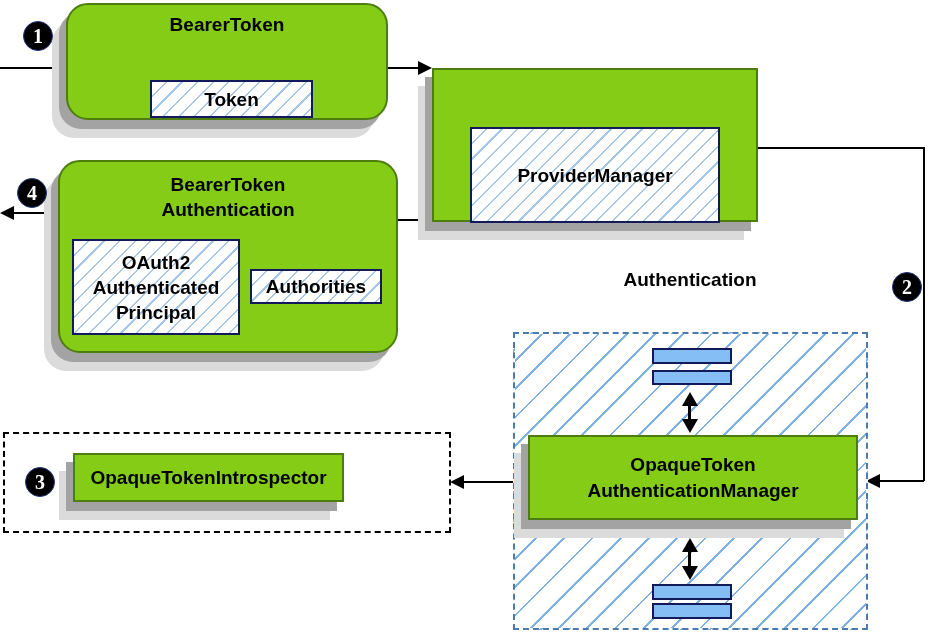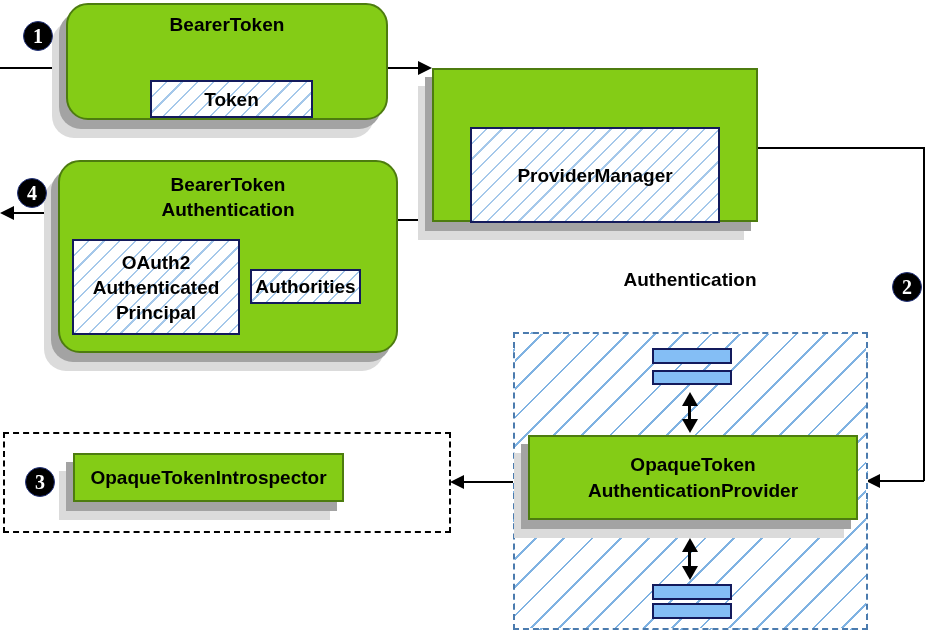--- a/index.html
+++ b/index.html
@@ -110,41 +110,41 @@
   <div class="node rounded shadow" style="left:58px;top:160px;width:340px;height:193px;">
     <div class="node-title" style="margin-top:10px;">
       <div>BearerToken</div>
       <div>Authentication</div>
     </div>
     <div class="leaf" style="left:12px;top:77px;width:168px;height:96px;">
       <div>OAuth2</div>
       <div>Authenticated</div>
       <div>Principal</div>
     </div>
-    <div class="leaf" style="left:190px;top:107px;width:111px;height:35px;">
+    <div class="leaf" style="left:190px;top:107px;width:132px;height:35px;">
       <span>Authorities</span>
     </div>
   </div>
 
   <div class="float-label" style="left:590px;top:267px;width:200px;">
     <div>Authentication</div>
   </div>
 
   <div class="hatch-container" style="left:513px;top:332px;width:355px;height:298px;"></div>
 
   <div class="bar" style="left:652px;top:348px;height:16px;"></div>
   <div class="bar" style="left:652px;top:370px;height:15px;"></div>
 
   <div class="ah ah-up" style="left:682px;top:392px;z-index:2;"></div>
   <div class="vline" style="left:688px;top:403px;height:19px;width:3px;z-index:2;"></div>
   <div class="ah ah-down" style="left:682px;top:419px;z-index:2;"></div>
 
   <div class="node shadow centered" style="left:528px;top:435px;width:330px;height:85px;font-size:19px;line-height:26px;text-align:center;">
     <div>OpaqueToken</div>
-    <div>AuthenticationProvider</div>
+    <div>AuthenticationManager</div>
   </div>
 
   <div class="ah ah-up" style="left:682px;top:538px;z-index:2;"></div>
   <div class="vline" style="left:688px;top:549px;height:19px;width:3px;z-index:2;"></div>
   <div class="ah ah-down" style="left:682px;top:566px;z-index:2;"></div>
 
   <div class="bar" style="left:652px;top:584px;height:16px;"></div>
   <div class="bar" style="left:652px;top:603px;height:16px;"></div>
 
   <div class="dashed-region" style="left:3px;top:432px;width:448px;height:101px;"></div>

